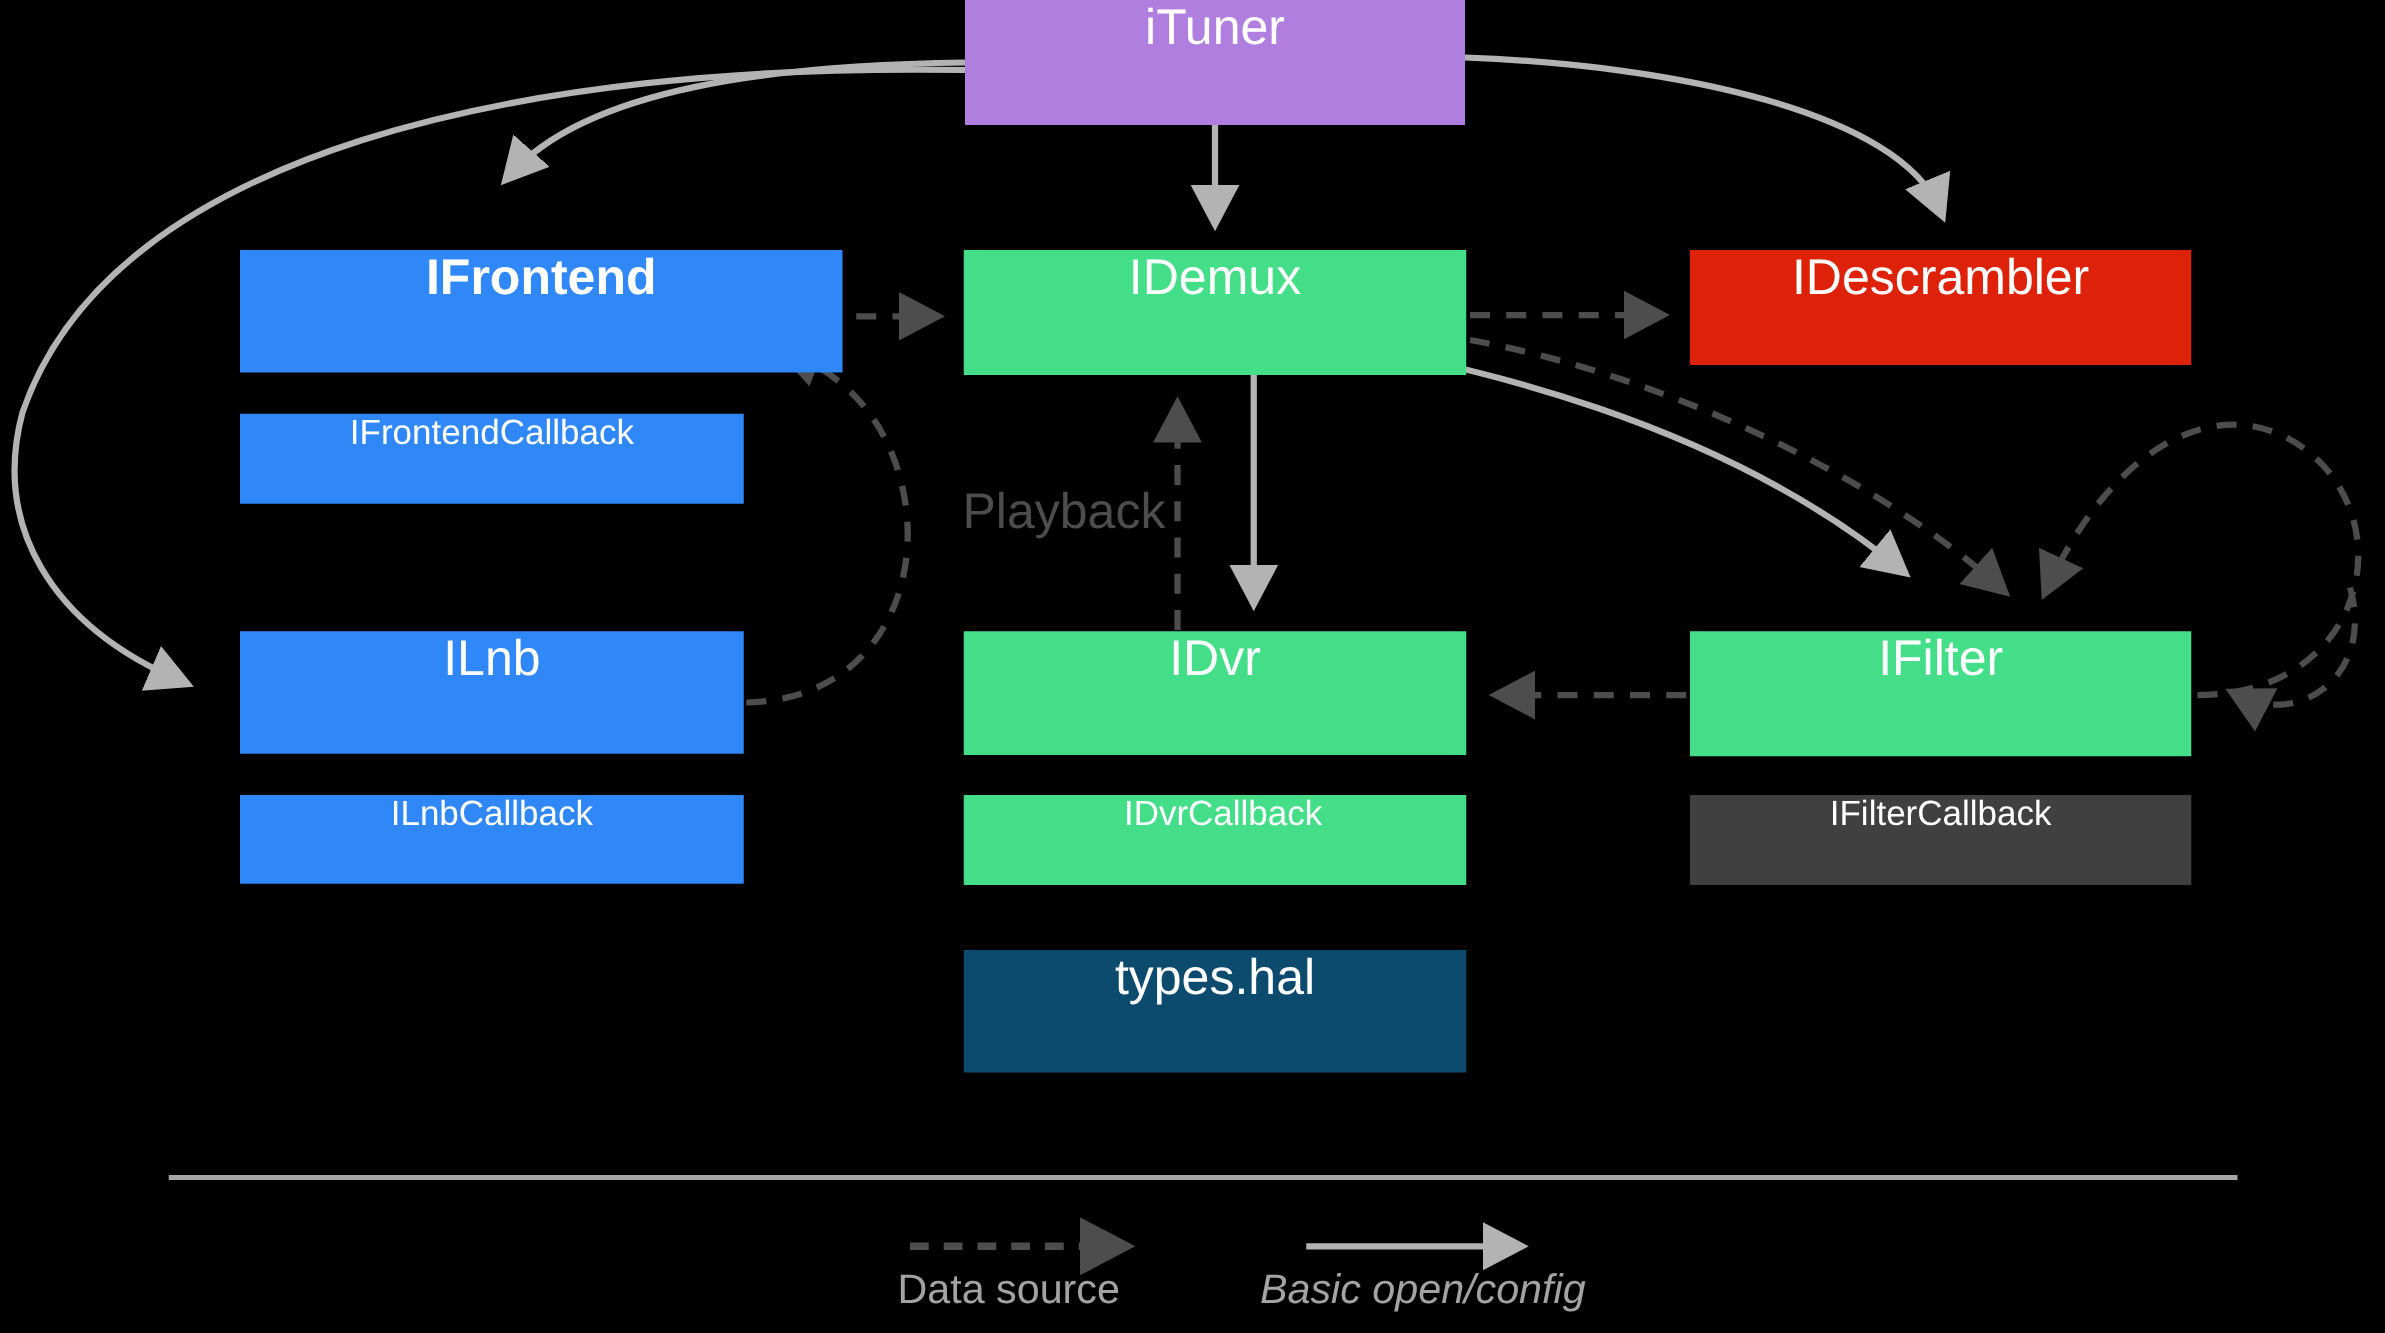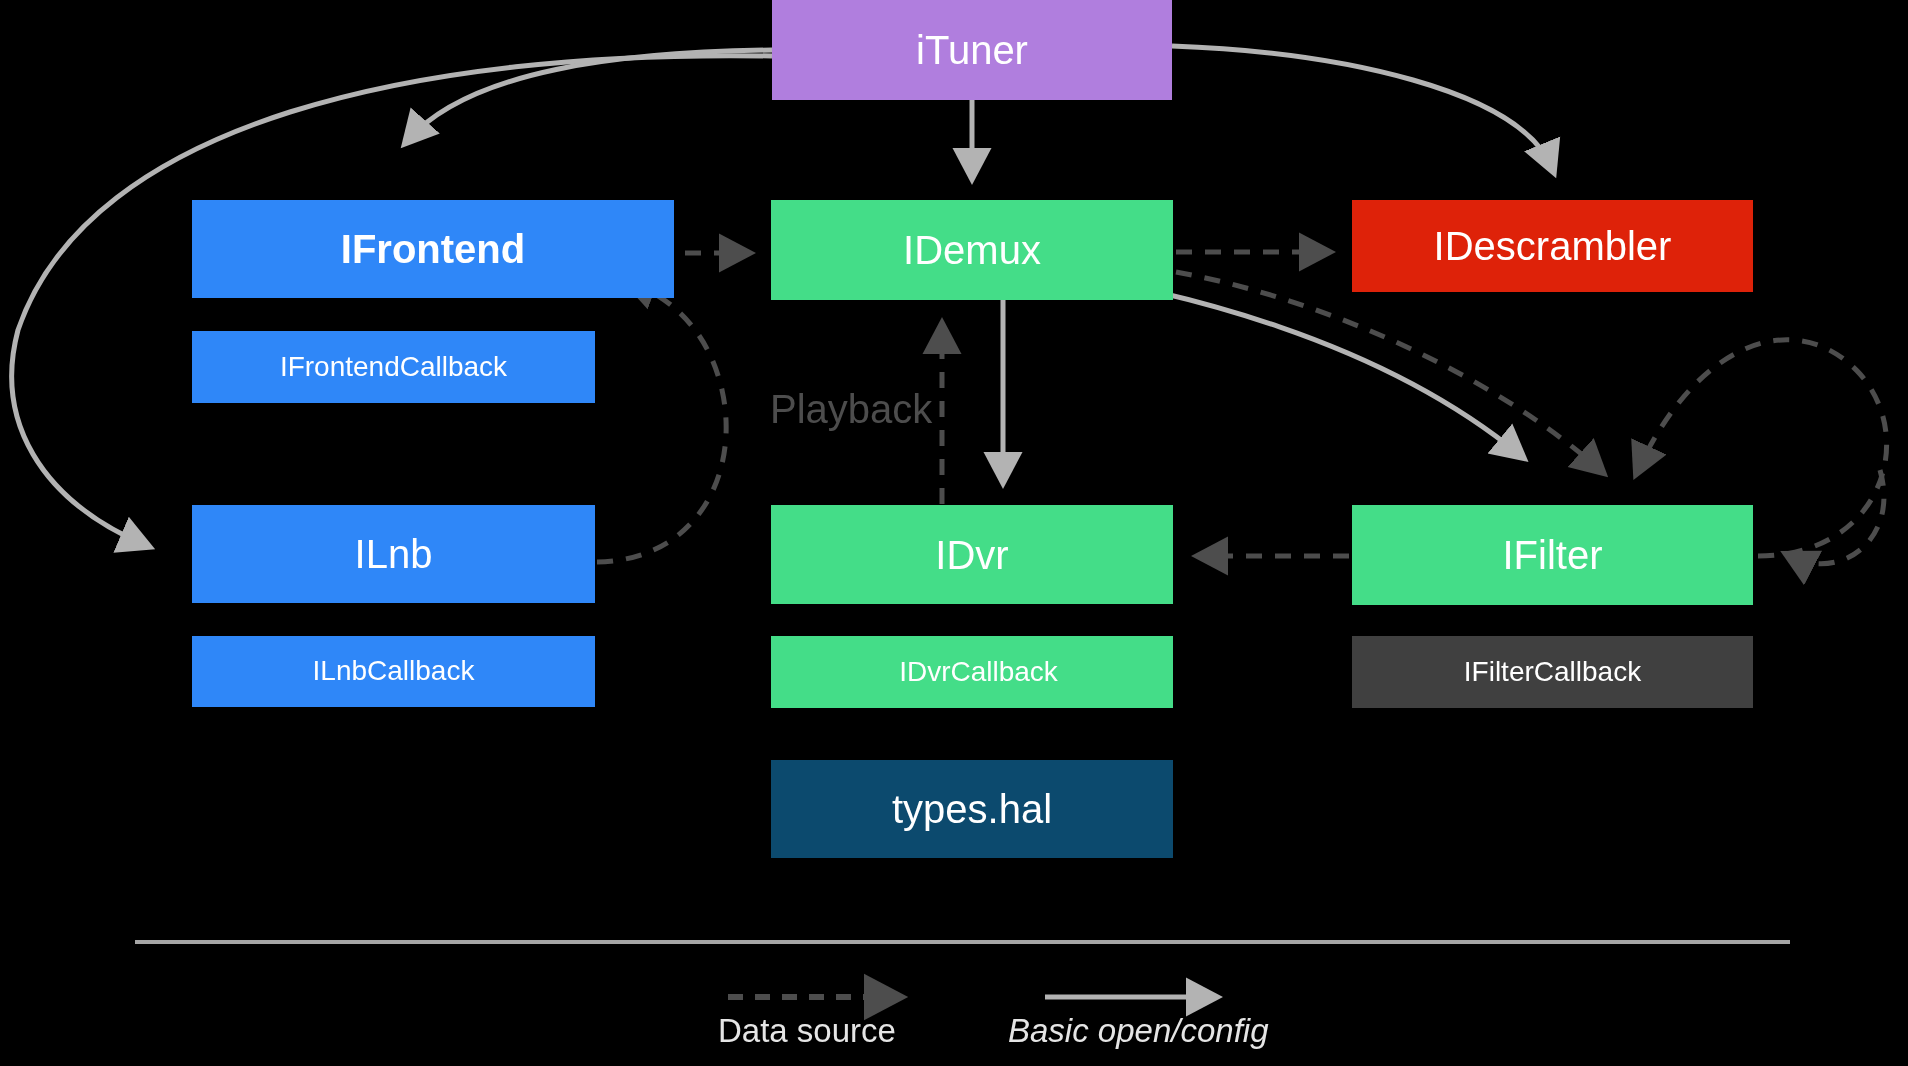--- a/index.html
+++ b/index.html
@@ -19,40 +19,39 @@
     position: absolute;
     left: 0;
     top: 0;
     width: 1908px;
     height: 1066px;
     pointer-events: none;
   }
   .node {
     position: absolute;
     display: flex;
-    align-items: center;
     justify-content: center;
     color: #ffffff;
     font-family: "Liberation Sans", sans-serif;
     text-align: center;
     line-height: 1.1;
     box-sizing: border-box;
   }
   .node.primary { font-size: 40px; }
   .node.callback { font-size: 28px; }
   .label-text {
     position: absolute;
     color: #4d4d4d;
     font-family: "Liberation Sans", sans-serif;
     font-size: 40px;
     white-space: nowrap;
   }
   .legend-label {
     position: absolute;
-    color: #e5e5e5;
+    color: #a3a3a3;
     font-family: "Liberation Sans", sans-serif;
     font-size: 33px;
     white-space: nowrap;
   }
 </style>
 </head>
 <body>
 
 <div id="canvas">
 

